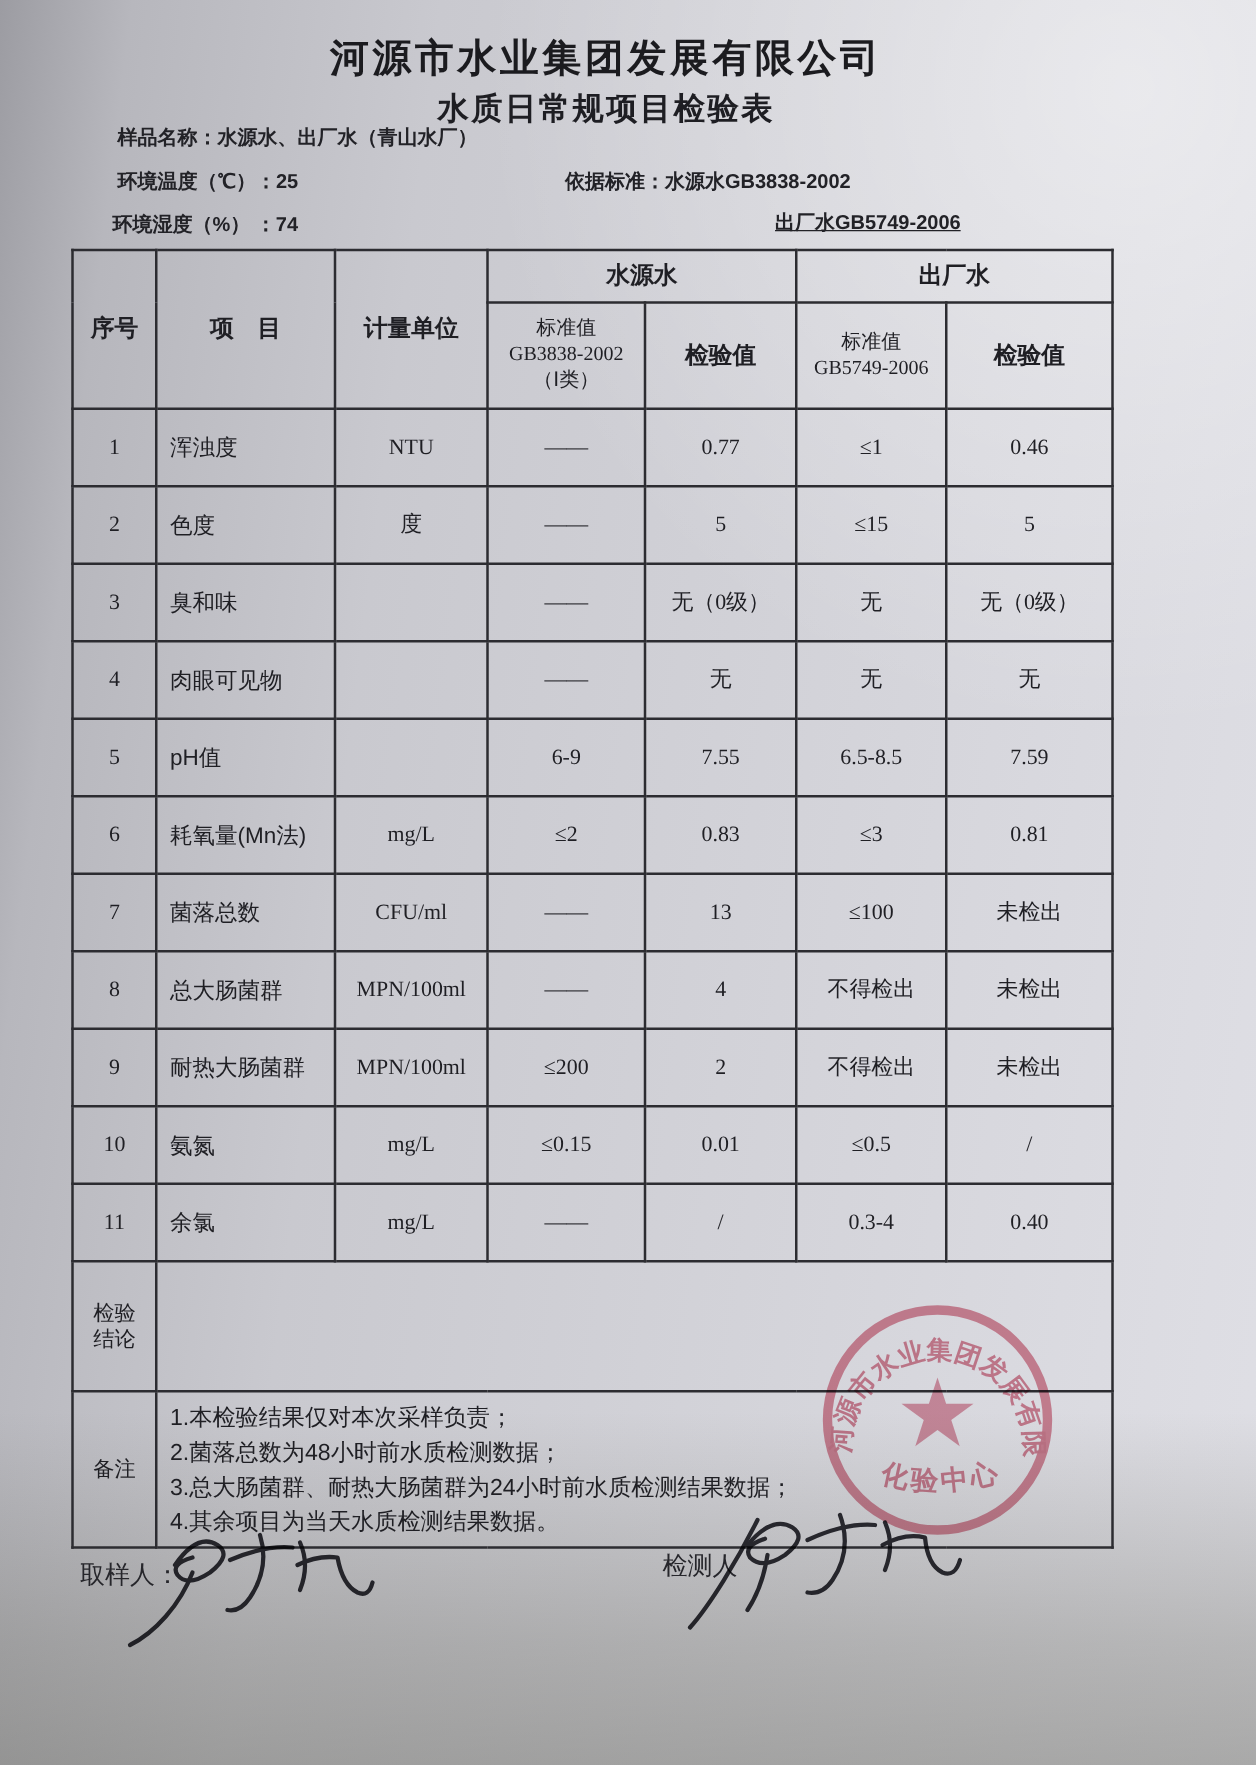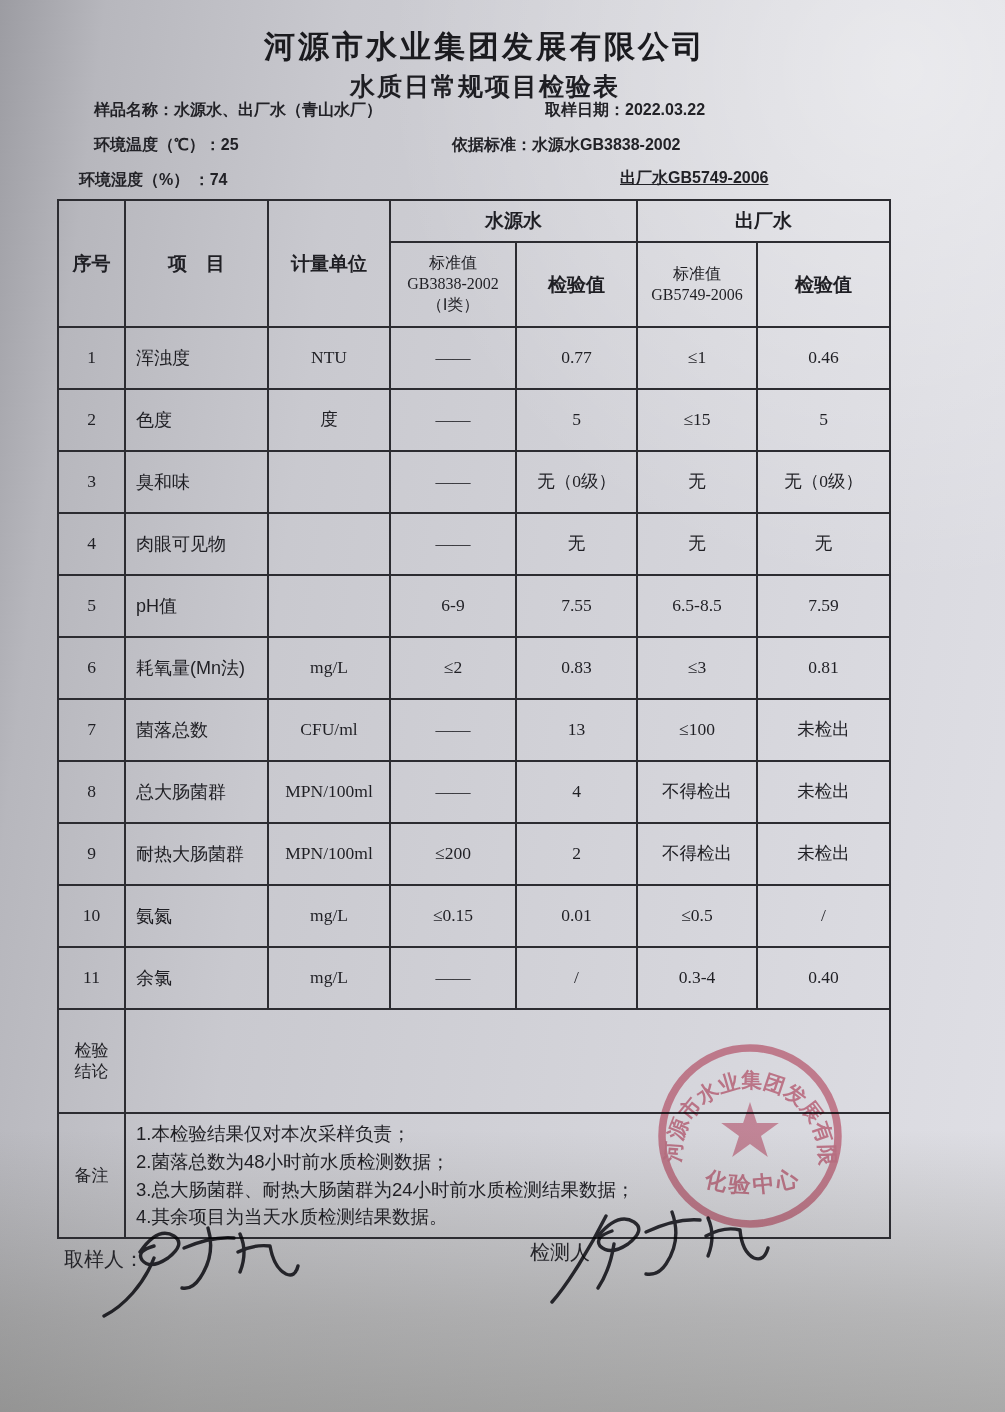--- a/index.html
+++ b/index.html
@@ -13,21 +13,21 @@
   }
   .company-title{position:absolute;top:26px;left:0;width:970px;text-align:center;
     font-size:31px;font-weight:700;letter-spacing:3px;color:#1b1b1f;}
   .form-title{position:absolute;top:70px;left:0;width:970px;text-align:center;
     font-size:25px;font-weight:600;letter-spacing:2px;color:#1e1e23;}
   .info{position:absolute;font-size:16px;font-weight:600;color:#222227;white-space:nowrap;}
   .i-sample{left:94px;top:100px;}
   .i-date{left:545px;top:100px;}
   .i-temp{left:94px;top:135px;}
   .i-std{left:452px;top:135px;}
-  .i-humid{left:79px;top:170px;}
+  .i-humid{left:90px;top:170px;}
   .i-std2{left:620px;top:168px;text-decoration:underline;}
 
   table.report{position:absolute;left:57px;top:199px;width:832px;
     border-collapse:collapse;table-layout:fixed;}
   table.report td,table.report th{
     border:2px solid #2c2c31;font-family:"Liberation Serif",serif;
     font-size:17px;line-height:1.25;color:#1f1f24;text-align:center;
     vertical-align:middle;padding:2px;font-weight:normal;overflow:hidden;}
   table.report .grp{font-size:19px;font-weight:600;font-family:"Liberation Sans",sans-serif;}
   table.report .hdr{font-size:19px;font-weight:600;font-family:"Liberation Sans",sans-serif;}
@@ -55,21 +55,20 @@
 </style>
 </head>
 <body>
 
 <div class="photo">
 
   <div class="company-title">河源市水业集团发展有限公司</div>
   <div class="form-title">水质日常规项目检验表</div>
 
   <div class="info i-sample"><span>样品名称：</span><span>水源水、出厂水（青山水厂）</span></div>
-  <div class="info i-date"><span>取样日期：</span><span>2022.03.22</span></div>
   <div class="info i-temp"><span>环境温度（℃）：</span><span>25</span></div>
   <div class="info i-std"><span>依据标准：</span><span>水源水GB3838-2002</span></div>
   <div class="info i-humid"><span>环境湿度（%） ：</span><span>74</span></div>
   <div class="info i-std2">出厂水GB5749-2006</div>
 
   <table class="report">
     <colgroup>
       <col style="width:67px">
         <col style="width:143px">
         <col style="width:122px">

